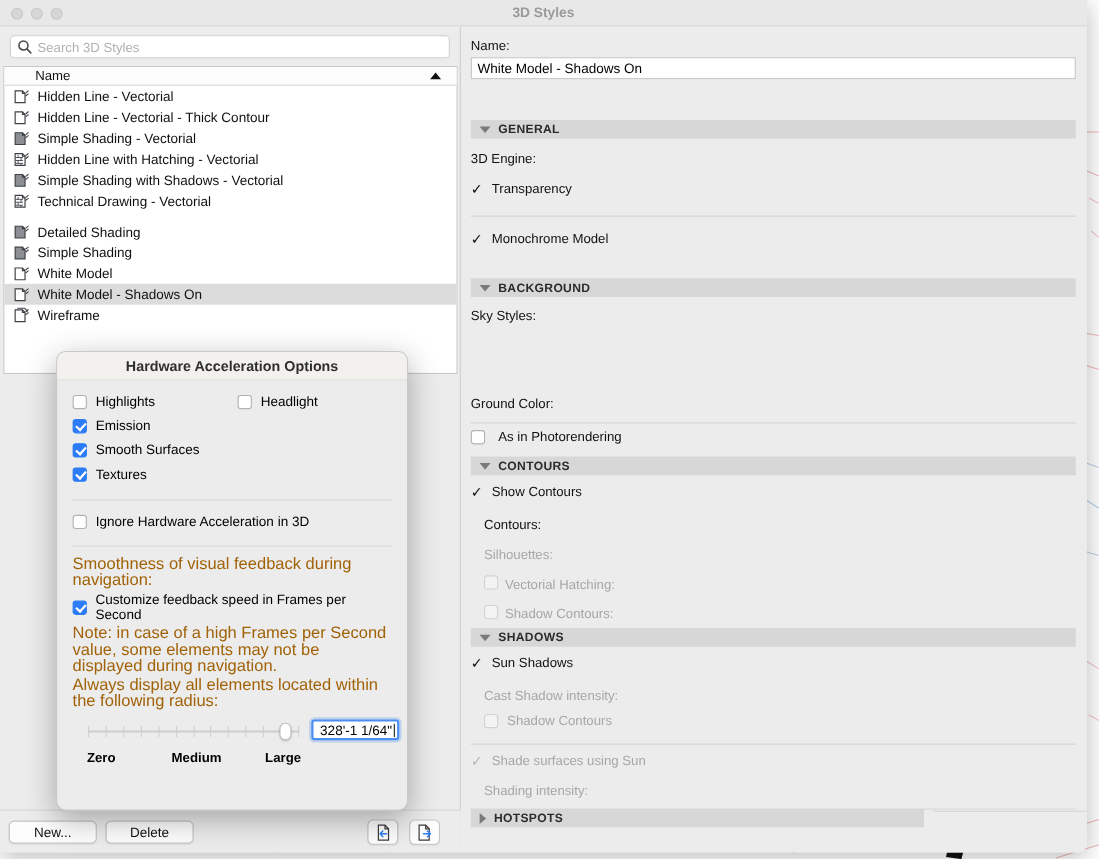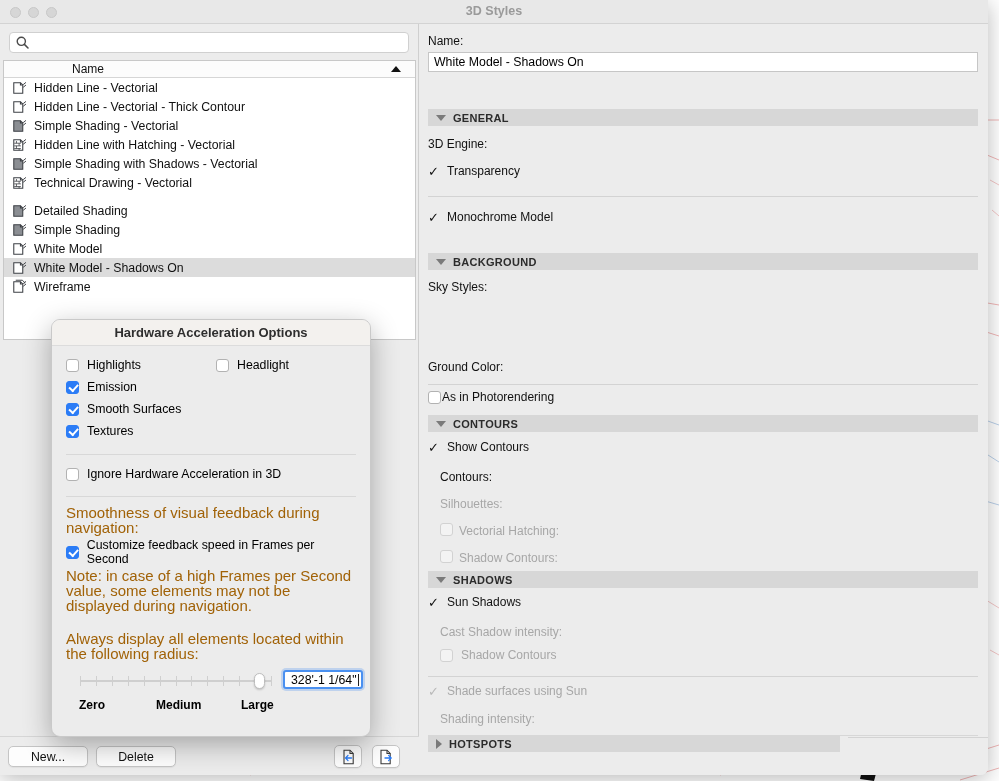--- a/index.html
+++ b/index.html
@@ -84,21 +84,20 @@
     width: 413px; height: 280px;
     background: #fff;
     border: 1px solid #c8c8c8;
   }
   #list-header {
     height: 17px;
     background: #fcfcfc;
     border-bottom: 1px solid #d6d6d6;
     display: flex; align-items: center;
     position: relative;
-    padding-left: 40px;
   }
   #list-header .hdr-label {
     margin-left: 28px; font-size: 12px; font-weight: 500; color: #111;
   }
   #sort-arrow {
     position: absolute; right: 14px; top: 5px;
     width: 0; height: 0;
     border-left: 5px solid transparent;
     border-right: 5px solid transparent;
     border-bottom: 6px solid #111;
@@ -284,20 +283,21 @@
 
     <div id="left-pane">
 
       <div id="search-wrap">
         <span id="search-icon">
           <svg width="13" height="13" viewBox="0 0 13 13">
             <circle cx="5.3" cy="5.3" r="4.1" fill="none" stroke="#4a4a4a" stroke-width="1.4"></circle>
             <line x1="8.4" y1="8.4" x2="12" y2="12" stroke="#4a4a4a" stroke-width="1.5" stroke-linecap="round"></line>
           </svg>
         </span>
+        <input id="search-input" type="text" placeholder="Search 3D Styles" style="">
       </div>
 
       <div id="list-box">
         <div id="list-header">
           <span class="hdr-label">Name</span>
           <span id="sort-arrow"></span>
         </div>
         <div id="list-rows">
             <div class="list-row">
               <span class="ic">
@@ -469,21 +469,21 @@
         <span class="tri"></span>
         <span>BACKGROUND</span>
       </div>
 
       <span class="lbl" style="position:absolute;left:8px;top:256px;">Sky Styles:</span>
 
       <span class="lbl" style="position:absolute;left:8px;top:336px;">Ground Color:</span>
 
       <div class="divider" style="position:absolute;left:8px;top:360px;width:550px;"></div>
 
-      <div style="position:absolute;left:8px;top:366px;display:flex;align-items:center;gap:1px;">
+      <div style="position:absolute;left:8px;top:366px;display:flex;align-items:center;gap:12px;">
         <span class="chk"></span>
         <span class="lbl">As in Photorendering</span>
       </div>
 
       <div class="section-header" style="position:absolute;left:8px;top:391px;width:550px;">
         <span class="tri"></span>
         <span>CONTOURS</span>
       </div>
 
       <div style="position:absolute;left:8px;top:416px;display:flex;align-items:center;gap:7px;">
@@ -594,21 +594,21 @@
     <div class="ha-note" style="margin-top:4px;">Smoothness of visual feedback during navigation:</div>
 
     <div class="ha-chk-row" style="margin-top:6px;">
       <span class="chk on"></span>
       <span>Customize feedback speed in Frames per Second</span>
     </div>
 
 
     <div class="ha-note" style="margin-top:5px;">Note: in case of a high Frames per Second value, some elements may not be displayed during navigation.</div>
 
-    <div class="ha-note" style="margin-top:18px;">Always display all elements located within the following radius:</div>
+    <div class="ha-note" style="margin-top:2px;">Always display all elements located within the following radius:</div>
 
     <div style="position:relative;height:26px;margin-top:9px;">
       <div class="bigslider" style="position:absolute;left:14px;top:3px;width:192px;">
         <div class="track"></div>
         <div class="ticks" id="radius-ticks">
             <i style="left: 0px;"></i>
             <i style="left: 16px;"></i>
             <i style="left: 32px;"></i>
             <i style="left: 48px;"></i>
             <i style="left: 64px;"></i>

